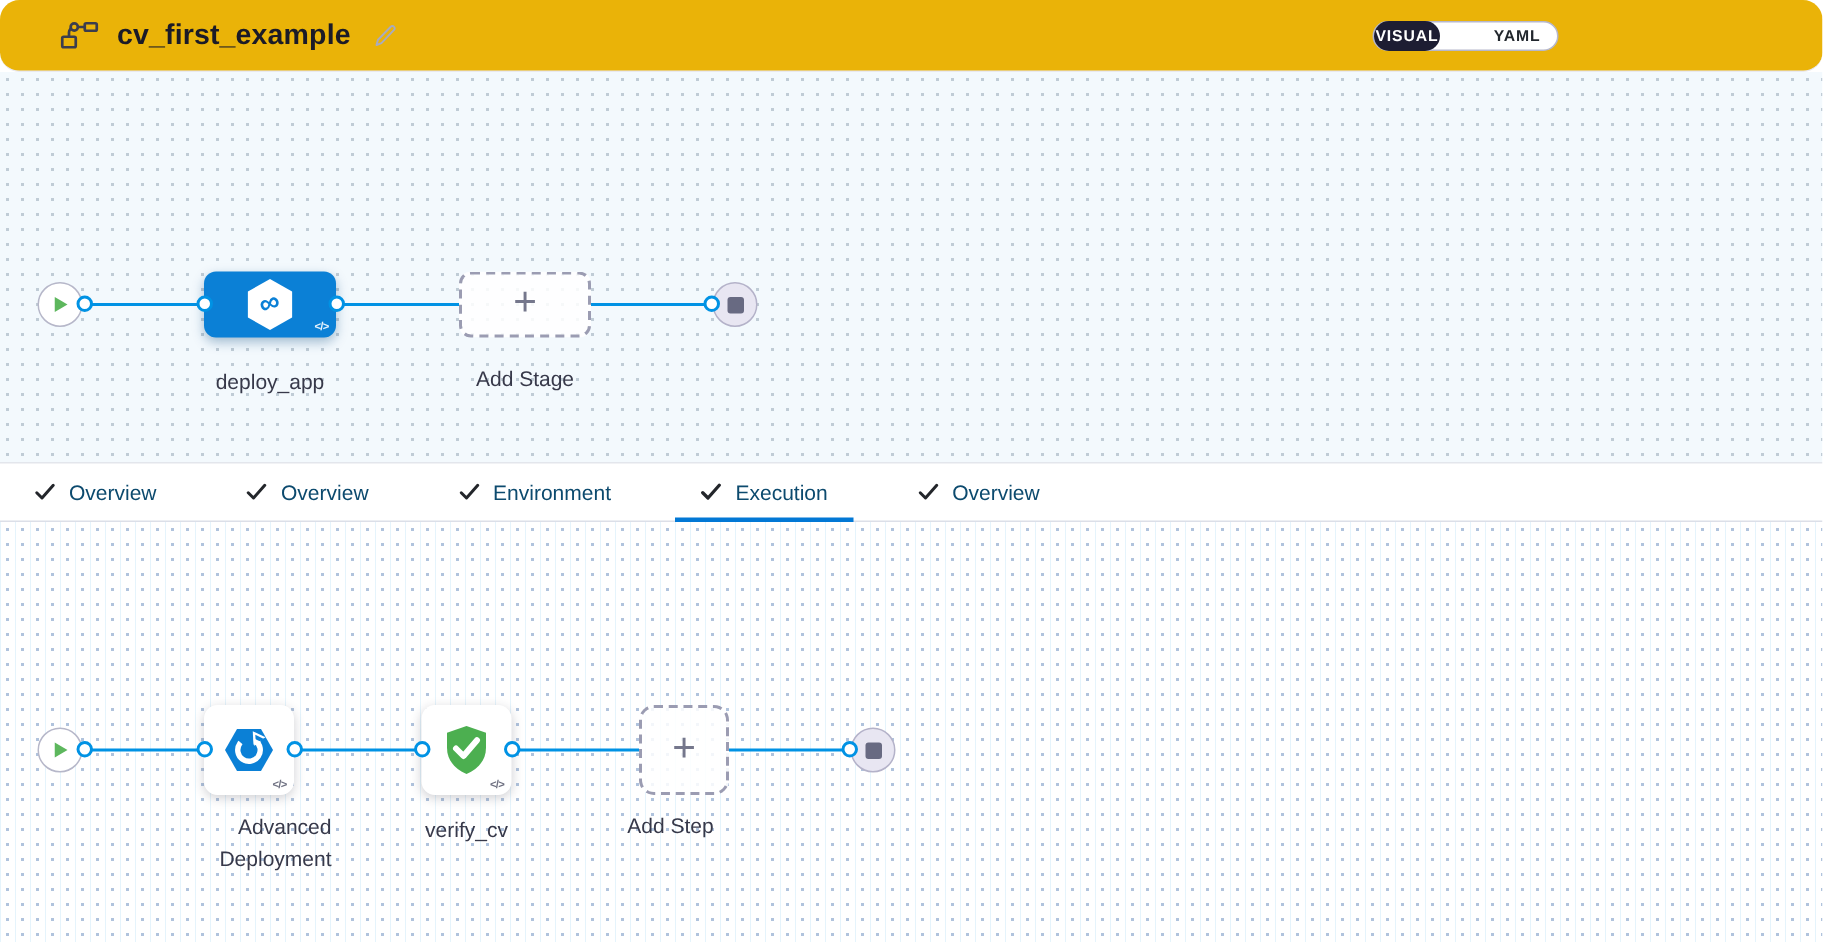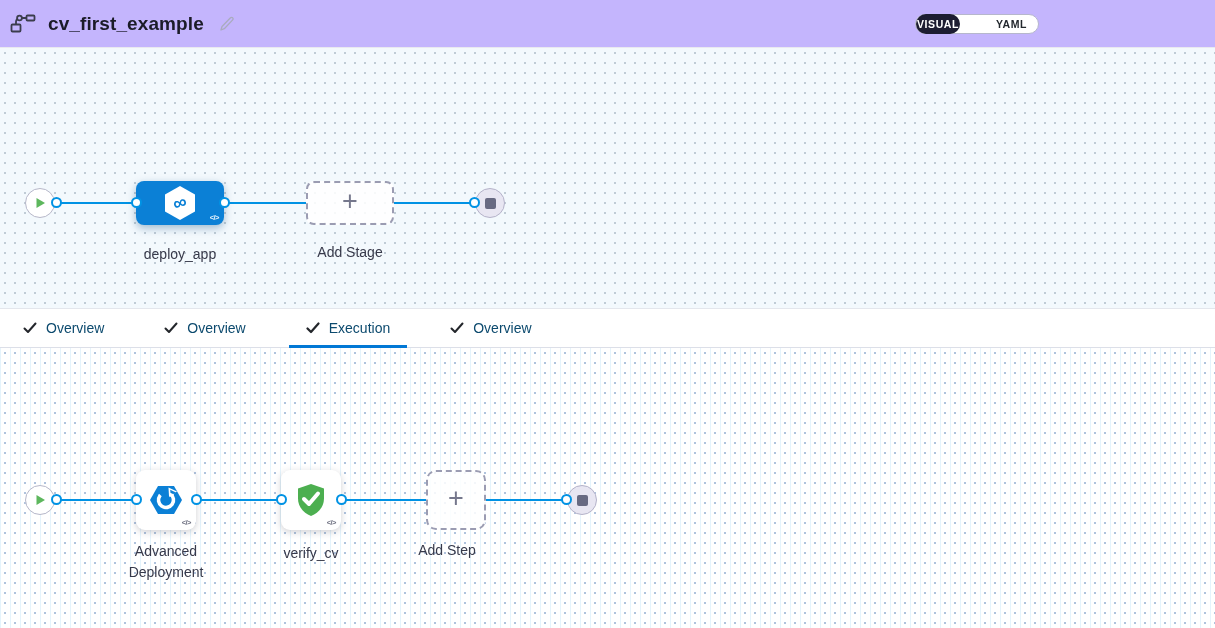--- a/index.html
+++ b/index.html
@@ -7,27 +7,28 @@
   body {
     font-family: "Liberation Sans", sans-serif;
     background: #ffffff;
     color: #1c1c30;
     position: relative;
   }
 
   
   .header {
     height: 48px;
-    background: #c4b5fd;
+    background: #eab308;
     border-bottom: 1px solid #e9e9f0;
     display: flex;
     align-items: center;
-    padding: 0 10px;
+    padding: 0 40px;
     position: relative;
     z-index: 5;
+    border-radius: 13px;
   }
   .pipeline-icon { display: flex; align-items: center; }
   .page-title {
     font-size: 19px;
     font-weight: 700;
     color: #1b1b28;
     margin-left: 12px;
     letter-spacing: 0.1px;
   }
   .edit-icon { margin-left: 14px; display: flex; align-items: center; cursor: pointer; }
@@ -160,21 +161,21 @@
     border-radius: 9px;
     box-shadow: 0 2px 7px rgba(40, 41, 61, 0.22);
     display: flex; align-items: center; justify-content: center;
     cursor: pointer;
     z-index: 3;
   }
 
   .node-label {
     position: absolute;
     transform: translateX(-50%);
-    text-align: center;
+    text-align: right;
     font-size: 14px;
     color: #37394a;
     line-height: 21px;
     white-space: nowrap;
     z-index: 2;
   }
   .wrap-label { white-space: normal; width: 110px; }
 
   
   .tab-bar {
@@ -277,20 +278,28 @@
     <span>Overview</span>
   </div>
   <div class="tab">
     <span class="check-icon">
       <svg width="14" height="12" viewBox="0 0 14 12">
           <path d="M1.5 6.5 L5 10 L12.5 1.5" stroke="#23262b" stroke-width="2" fill="none" stroke-linecap="round" stroke-linejoin="round"></path>
         </svg>
     </span>
     <span>Overview</span>
   </div>
+  <div class="tab">
+    <span class="check-icon">
+      <svg width="14" height="12" viewBox="0 0 14 12">
+          <path d="M1.5 6.5 L5 10 L12.5 1.5" stroke="#23262b" stroke-width="2" fill="none" stroke-linecap="round" stroke-linejoin="round"></path>
+        </svg>
+    </span>
+    <span>Environment</span>
+  </div>
   <div class="tab active">
     <span class="check-icon">
       <svg width="14" height="12" viewBox="0 0 14 12">
           <path d="M1.5 6.5 L5 10 L12.5 1.5" stroke="#23262b" stroke-width="2.2" fill="none" stroke-linecap="round" stroke-linejoin="round"></path>
         </svg>
     </span>
     <span>Execution</span>
   </div>
   <div class="tab">
     <span class="check-icon">

